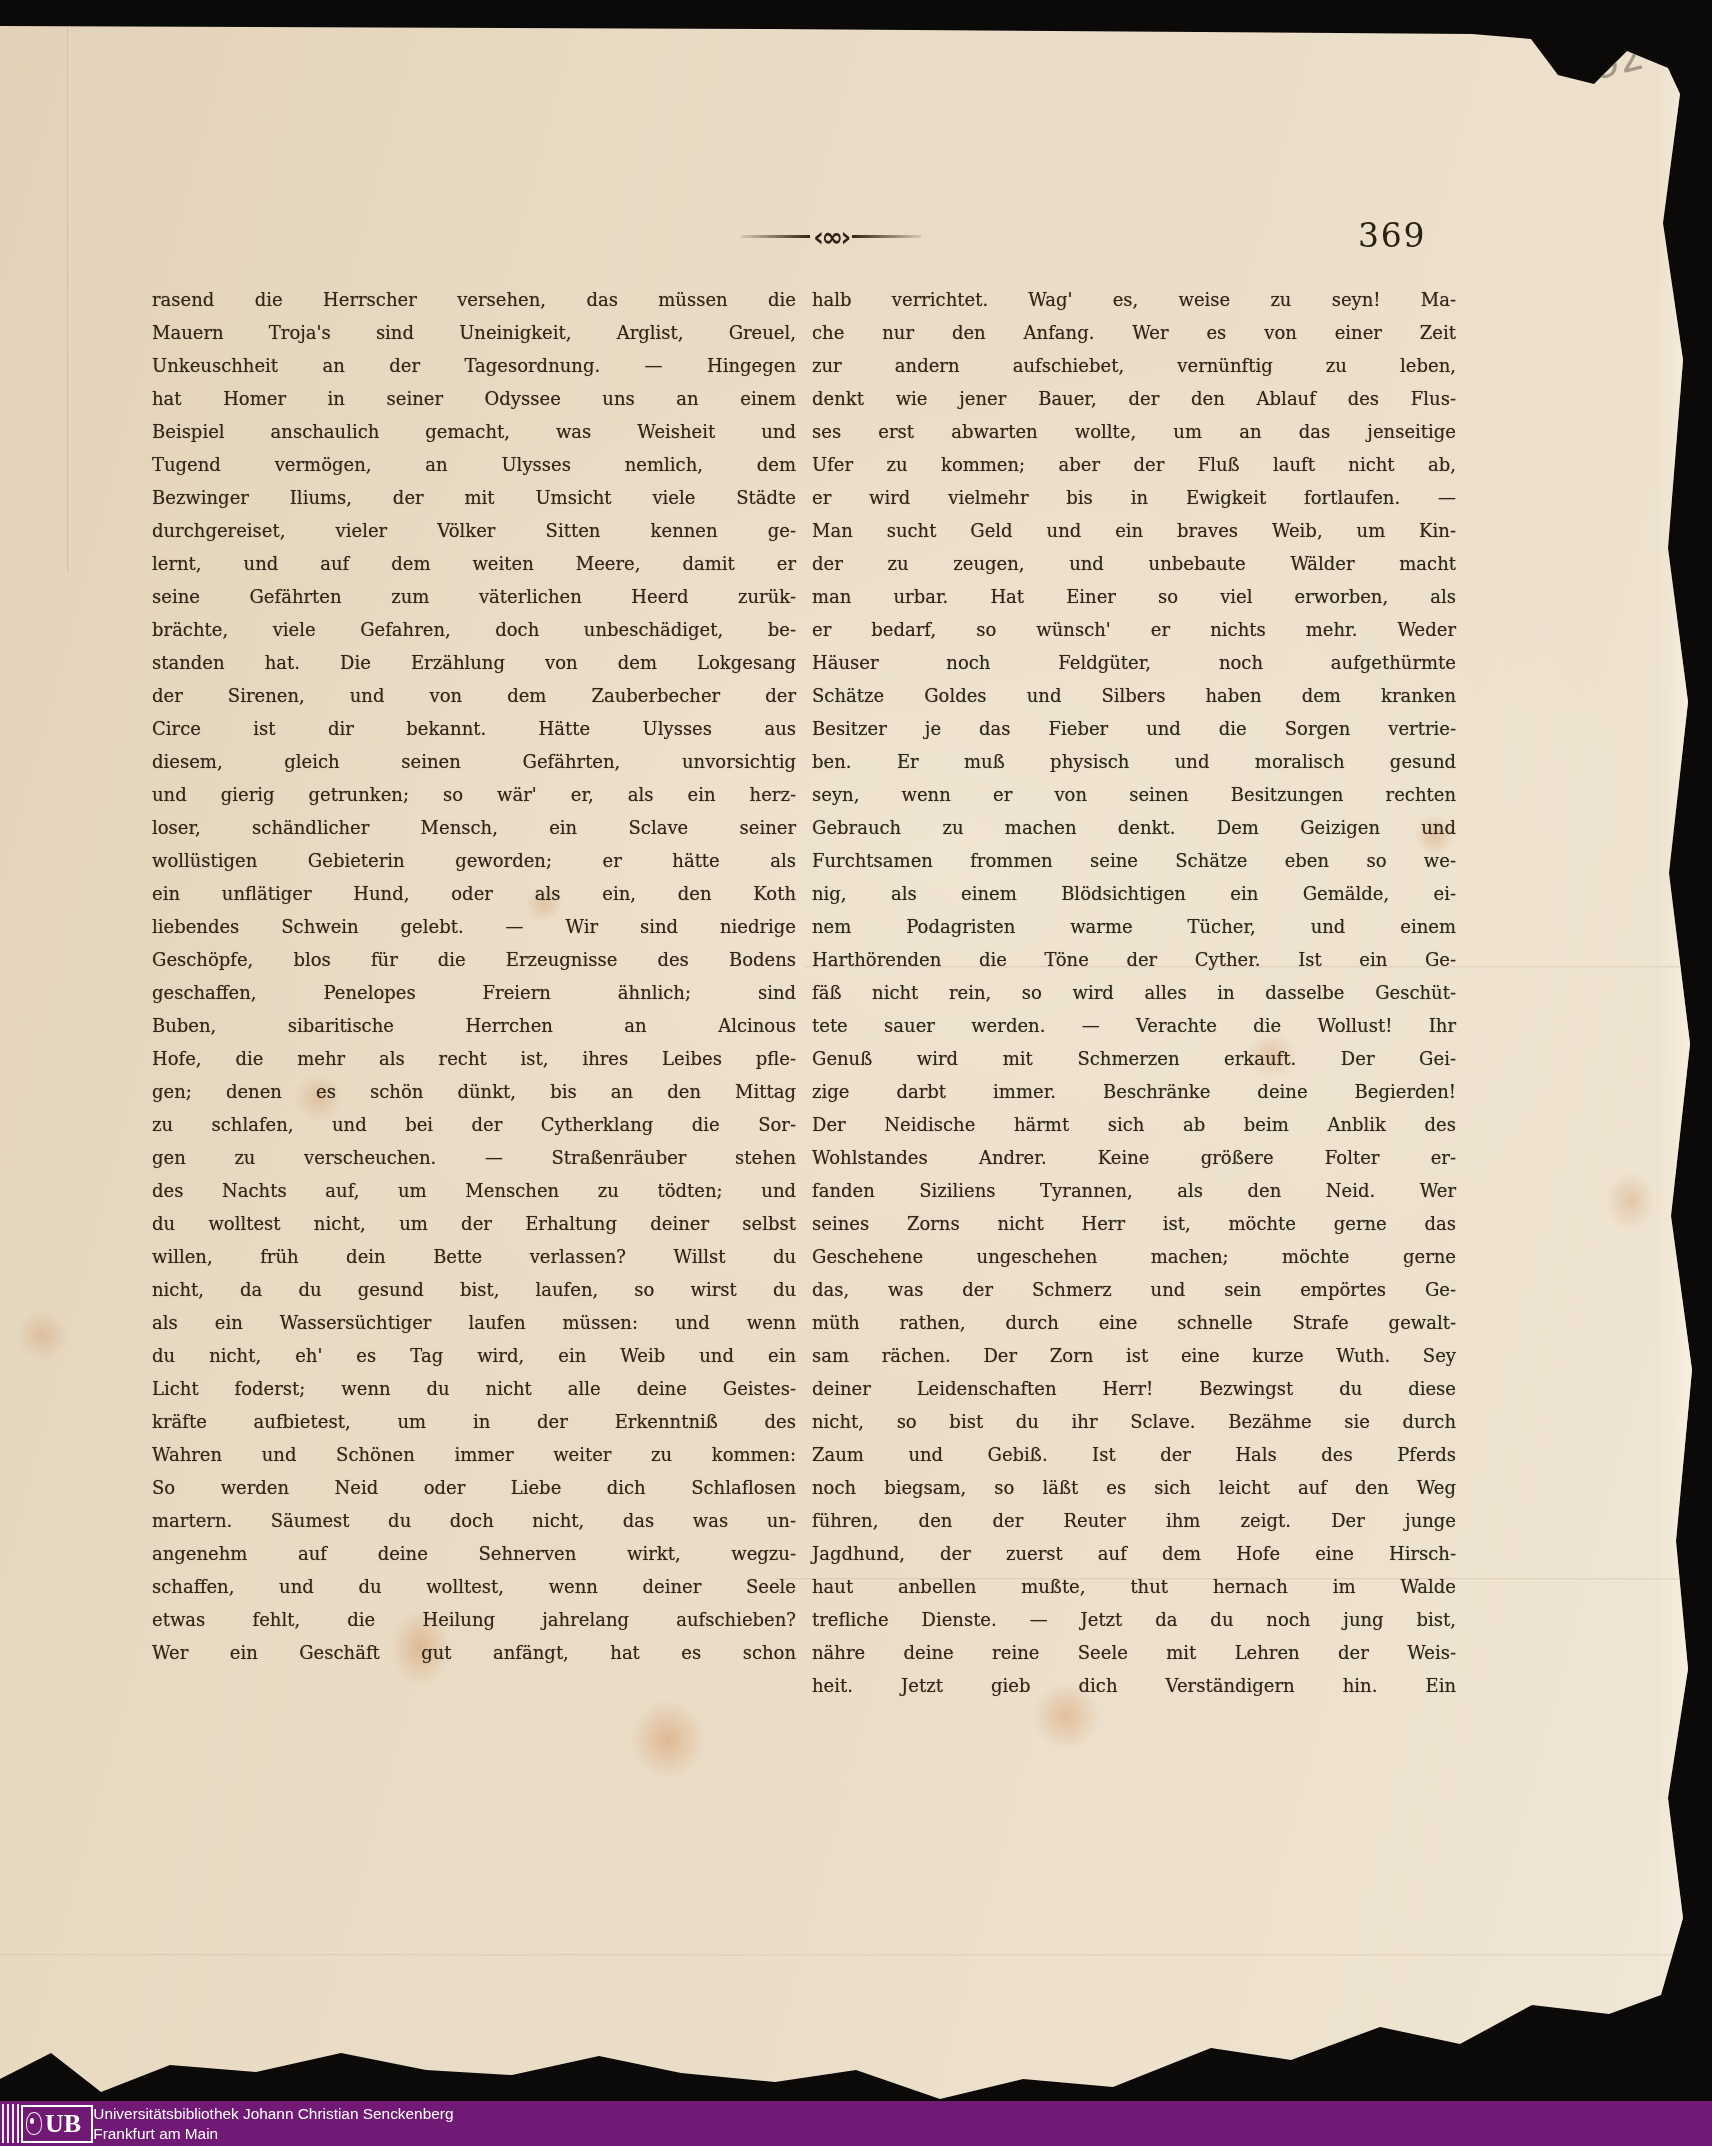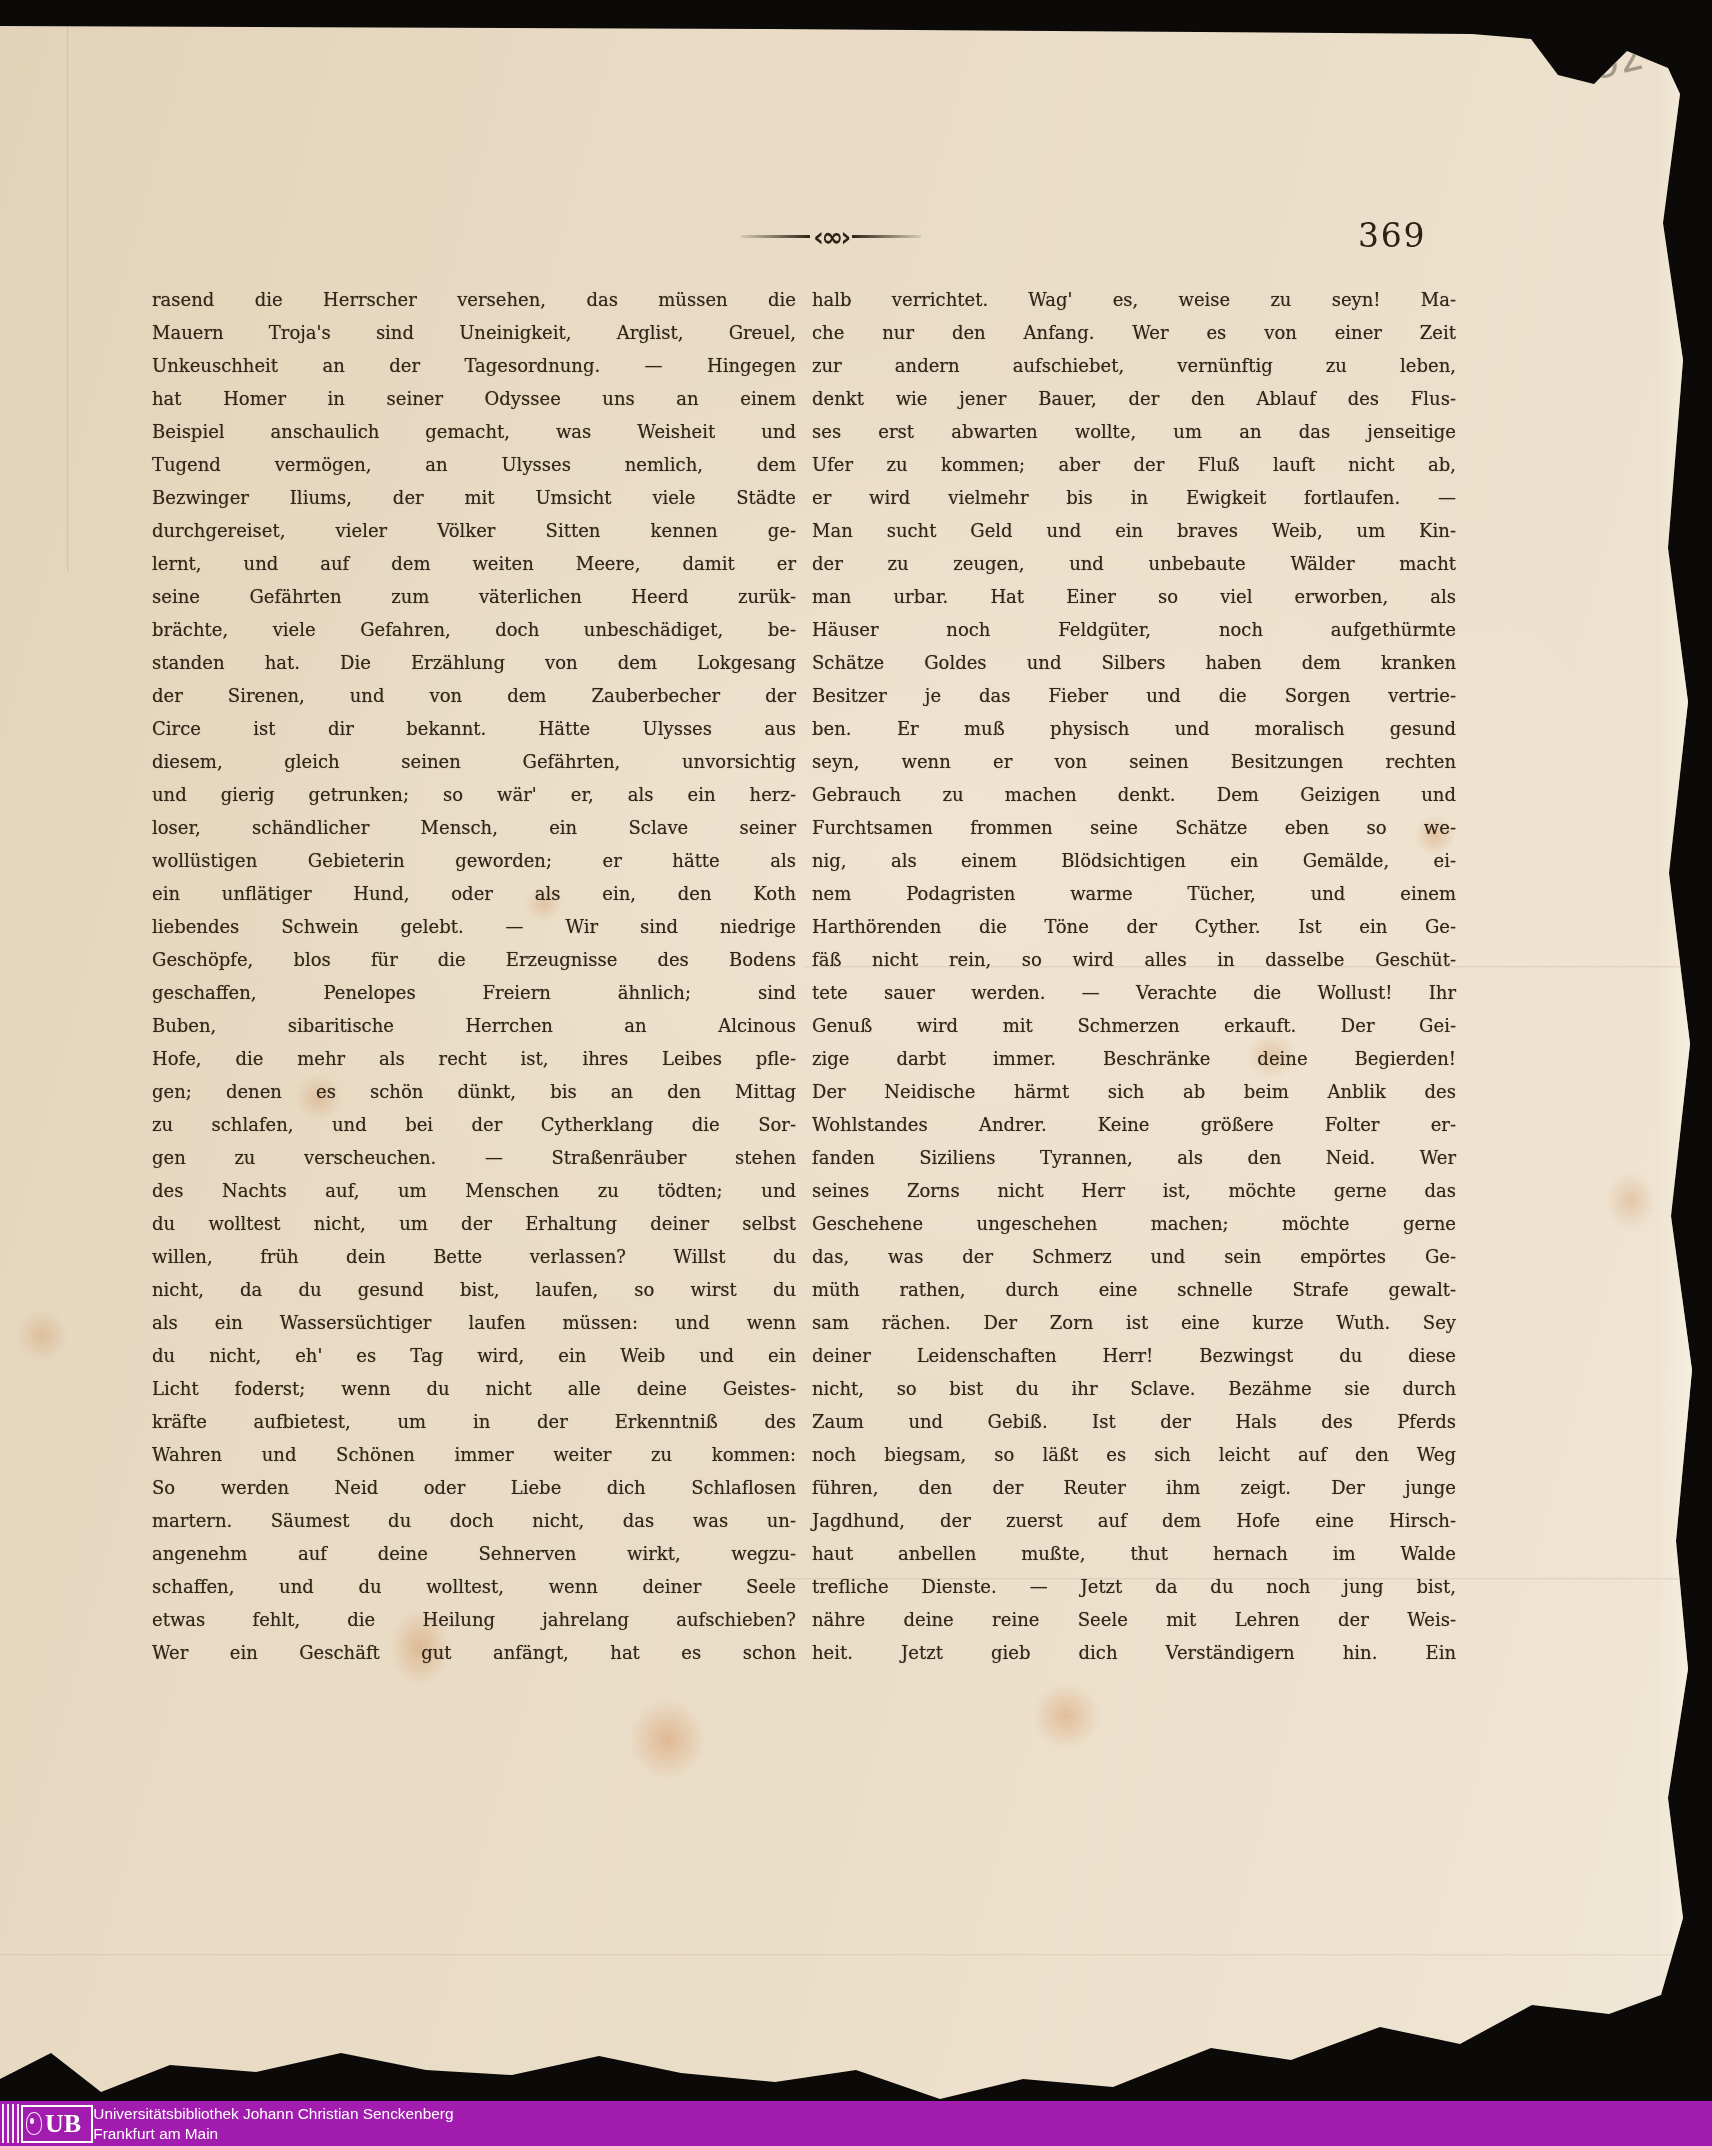--- a/index.html
+++ b/index.html
@@ -67,21 +67,21 @@
     position:absolute;top:283px;width:644px;
     color:#322618;font-size:18px;line-height:33px;
     text-shadow:0 0 0.9px rgba(50,38,24,.55);
   }
   .column.left{left:152px;}
   .column.right{left:812px;}
   .line{text-align:justify;text-align-last:justify;white-space:normal;height:33px;overflow:visible;}
   
   #footer-bar{
     position:absolute;left:0;bottom:0;width:1712px;height:45px;
-    background:#a21caf;display:flex;align-items:center;
+    background:#701a75;display:flex;align-items:center;
   }
   .pages-icon{
     position:absolute;left:1.7px;top:2.6px;width:17px;height:39px;
     background:repeating-linear-gradient(to right,#fff 0 1.7px, rgba(0,0,0,0) 1.7px 5.1px);
     opacity:.9;
   }
   .ub-box{
     margin-left:20.5px;width:62px;height:34px;border:2.6px solid #fff;
     display:flex;align-items:center;justify-content:flex-start;gap:3.4px;padding:0 3.4px;
   }
@@ -177,20 +177,21 @@
       <div class="line">halb verrichtet.  Wag' es, weise zu seyn! Ma-</div>
       <div class="line">che nur den Anfang.  Wer es von einer Zeit</div>
       <div class="line">zur andern aufschiebet, vernünftig zu leben,</div>
       <div class="line">denkt wie jener Bauer, der den Ablauf des Flus-</div>
       <div class="line">ses erst abwarten wollte, um an das jenseitige</div>
       <div class="line">Ufer zu kommen; aber der Fluß lauft nicht ab,</div>
       <div class="line">er wird vielmehr bis in Ewigkeit fortlaufen. —</div>
       <div class="line">Man sucht Geld und ein braves Weib, um Kin-</div>
       <div class="line">der zu zeugen, und unbebaute Wälder macht</div>
       <div class="line">man urbar.  Hat Einer so viel erworben, als</div>
+      <div class="line">er bedarf, so wünsch' er nichts mehr.  Weder</div>
       <div class="line">Häuser noch Feldgüter, noch aufgethürmte</div>
       <div class="line">Schätze Goldes und Silbers haben dem kranken</div>
       <div class="line">Besitzer je das Fieber und die Sorgen vertrie-</div>
       <div class="line">ben.  Er muß physisch und moralisch gesund</div>
       <div class="line">seyn, wenn er von seinen Besitzungen rechten</div>
       <div class="line">Gebrauch zu machen denkt.  Dem Geizigen und</div>
       <div class="line">Furchtsamen frommen seine Schätze eben so we-</div>
       <div class="line">nig, als einem Blödsichtigen ein Gemälde, ei-</div>
       <div class="line">nem Podagristen warme Tücher, und einem</div>
       <div class="line">Harthörenden die Töne der Cyther.  Ist ein Ge-</div>

